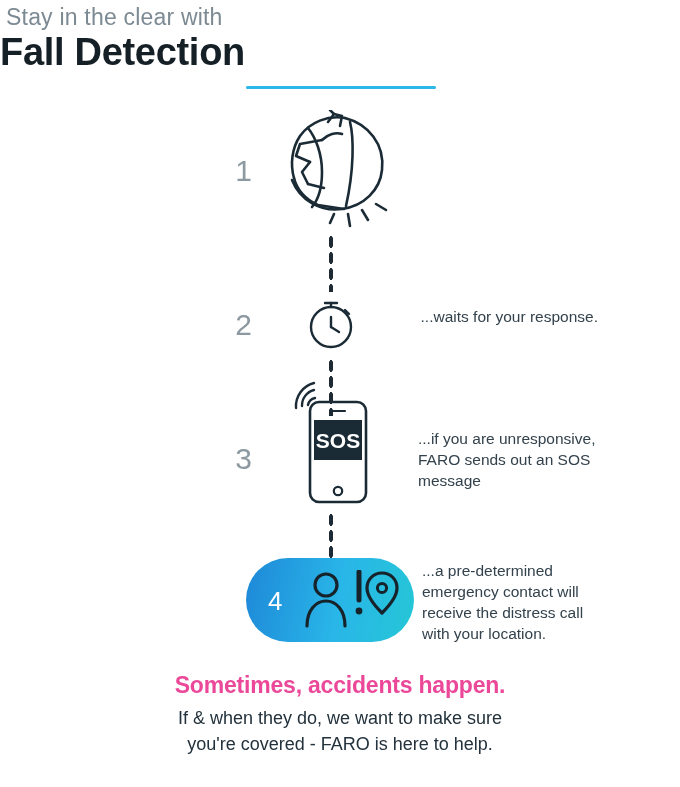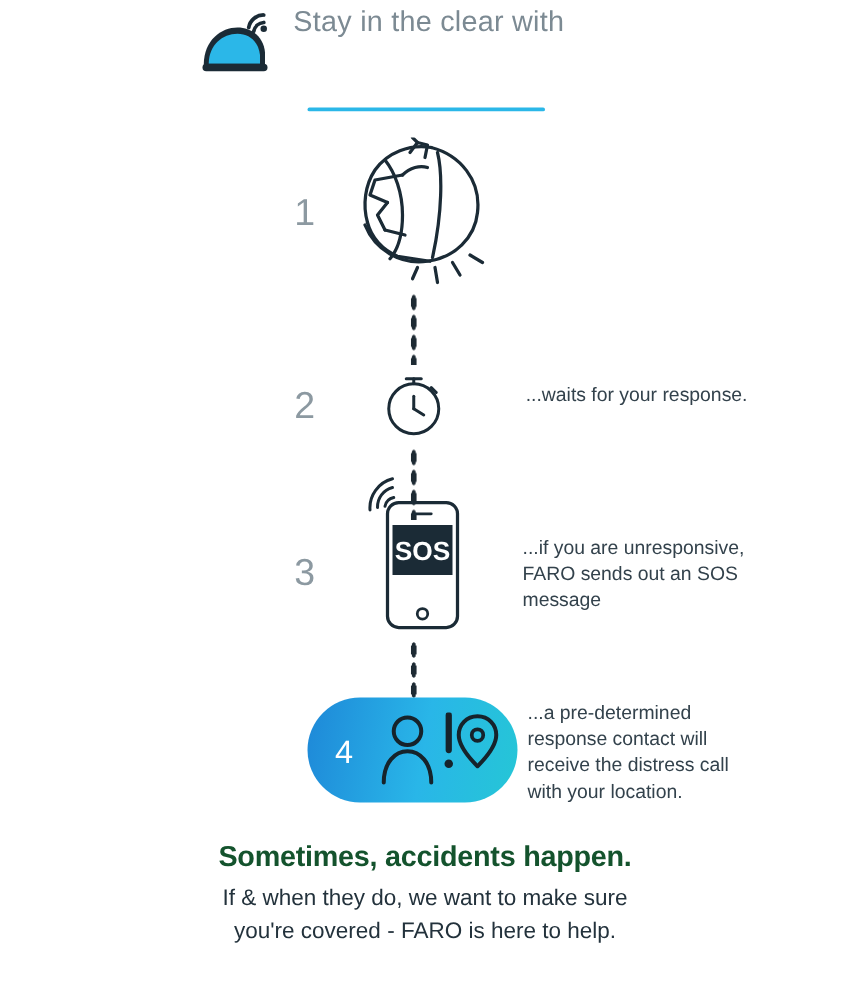--- a/index.html
+++ b/index.html
@@ -19,21 +19,20 @@
     width: 680px;
     height: 787px;
   }
 
   
   .header {
     position: absolute;
     top: 4px;
     left: 0;
     width: 680px;
-    text-align: center;
   }
   .header-inner {
     display: inline-block;
     position: relative;
     padding-left: 0;
   }
   .helmet-logo {
     position: absolute;
     left: -70px;
     top: 6px;
@@ -136,21 +135,21 @@
   .footer {
     position: absolute;
     top: 672px;
     left: 0;
     width: 680px;
     text-align: center;
   }
   .footer-title {
     font-size: 23px;
     font-weight: 700;
-    color: #14532d;
+    color: #ec4899;
     margin: 0 0 6px 0;
     letter-spacing: -0.2px;
   }
   .footer-line {
     font-size: 18px;
     color: #23323c;
     line-height: 26px;
     margin: 0;
   }
 </style>
@@ -167,20 +166,21 @@
           <path d="M8 41 C8 26 19 17 31 17 C41 17 48 24 49 34 L49 41 Z" fill="#2bb7e8"></path>
           <rect x="3" y="41" width="52" height="6" rx="3" fill="#1b2b36"></rect>
           <g fill="none" stroke="#1b2b36" stroke-width="3" stroke-linecap="round">
             <path d="M40 12 A12 12 0 0 1 52 2"></path>
             <path d="M44 15 A9 9 0 0 1 52 8"></path>
           </g>
           <circle cx="52" cy="13" r="2.6" fill="#1b2b36"></circle>
         </svg>
       </span>
       <p class="subtitle">Stay in the clear with</p>
+      <h1 class="title">Fall Detection</h1>
     </div>
   </div>
   <div class="divider"></div>
 
   <div class="steps">
 
     <div class="step" style="top:0;height:120px;">
       <div class="step-num" style="left:212px; top:44px;">1</div>
       <div class="step-art art1">
         <svg viewBox="0 0 160 120" width="160" height="120">
@@ -254,21 +254,21 @@
           <svg viewBox="0 0 100 62" width="100" height="62">
             <circle cx="22" cy="15" r="11" fill="none" stroke="#16232b" stroke-width="3.2"></circle>
             <path d="M3 56 C3 40 12 31 22 31 C32 31 41 40 41 56" fill="none" stroke="#16232b" stroke-width="3.2" stroke-linecap="round"></path>
             <path d="M55 2 L55 30" stroke="#16232b" stroke-width="5" stroke-linecap="round"></path>
             <circle cx="55" cy="41" r="3.4" fill="#16232b"></circle>
             <path d="M78 3 C87 3 93 10 93 18 C93 28 81 40 78 43 C75 40 63 28 63 18 C63 10 69 3 78 3 Z" fill="none" stroke="#16232b" stroke-width="3.2" stroke-linejoin="round"></path>
             <circle cx="78" cy="18" r="4.6" fill="none" stroke="#16232b" stroke-width="3"></circle>
           </svg>
         </span>
       </div>
-      <div class="step-text" style="left:422px; top:8px; width:190px;">...a pre-determined response contact will receive the distress call with your location.</div>
+      <div class="step-text" style="left:422px; top:8px; width:190px;">...a pre-determined emergency contact will receive the distress call with your location.</div>
     </div>
 
   </div>
 
   <div class="footer">
     <p class="footer-title">Sometimes, accidents happen.</p>
     <p class="footer-line">If &amp; when they do, we want to make sure</p>
     <p class="footer-line">you're covered - FARO is here to help.</p>
   </div>
 

